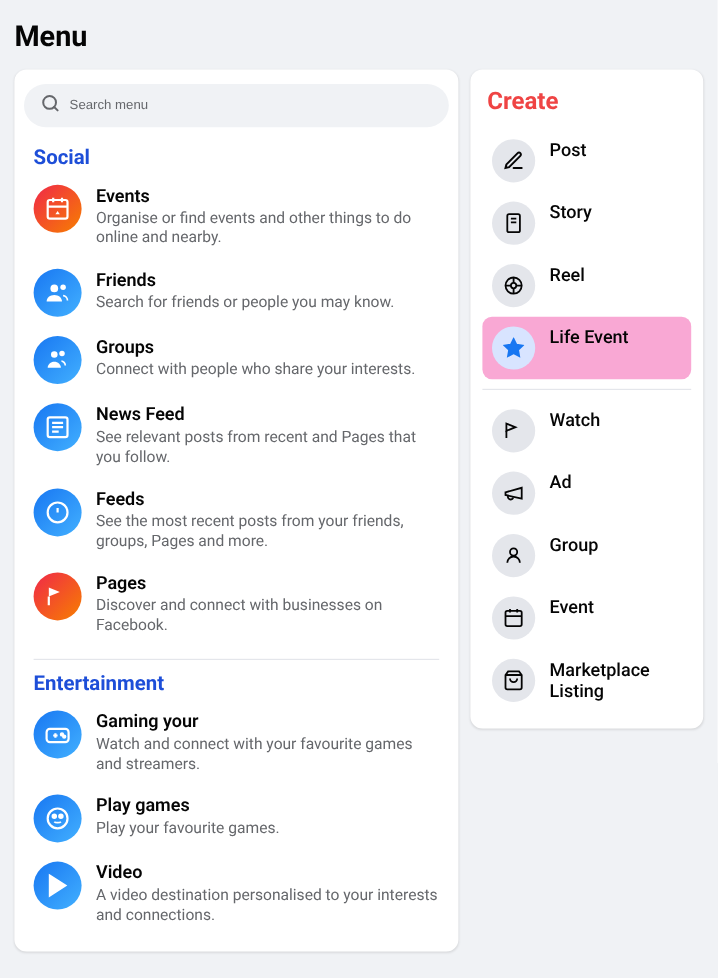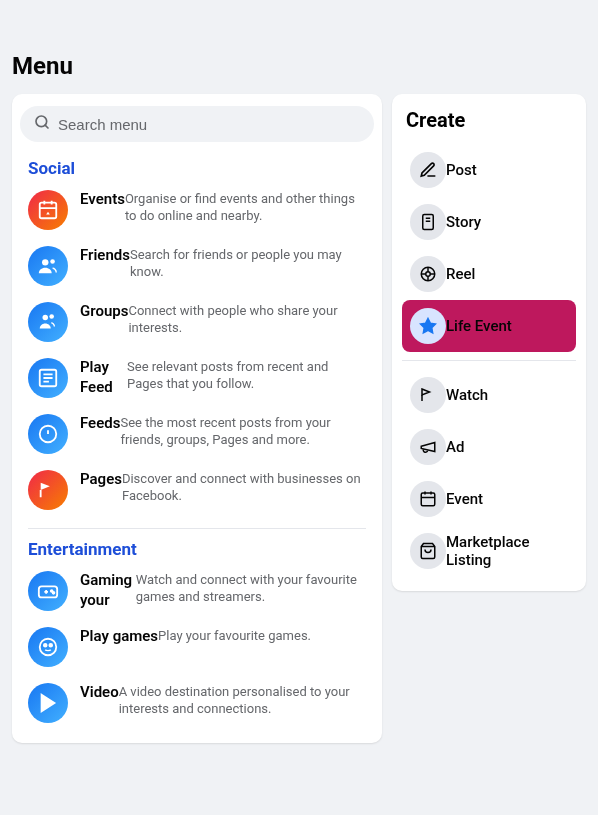--- a/index.html
+++ b/index.html
@@ -7,21 +7,20 @@
       font-family: -apple-system, BlinkMacSystemFont, 'Segoe UI', Roboto, Helvetica, Arial, sans-serif;
       background: #f0f2f5;
       width: 598px;
       min-height: 815px;
     }
     .page-wrapper {
       display: flex;
       flex-direction: column;
       padding: 16px 12px 0 12px;
       width: 598px;
-      margin-top: 36px;
     }
     .page-title {
       font-size: 24px;
       font-weight: 700;
       color: #050505;
       margin-bottom: 14px;
     }
     .content-area {
       display: flex;
       gap: 10px;
@@ -46,21 +45,21 @@
       gap: 8px;
     }
     .search-icon-svg {
       color: #65676b;
       flex-shrink: 0;
     }
     .search-input {
       border: none;
       background: transparent;
       outline: none;
-      font-size: 15px;
+      font-size: 11px;
       color: #737373;
       width: 100%;
     }
     .search-input::placeholder { color: #65676b; }
     .section-label {
       font-size: 17px;
       font-weight: 700;
       color: #1d4ed8;
       margin-bottom: 4px;
       padding: 0 8px;
@@ -77,21 +76,21 @@
       width: 40px;
       height: 40px;
       border-radius: 50%;
       flex-shrink: 0;
       display: flex;
       align-items: center;
       justify-content: center;
       font-size: 20px;
       overflow: hidden;
     }
-    .menu-item-text { display: flex; flex-direction: row; }
+    .menu-item-text { display: flex; flex-direction: column; }
     .menu-item-title {
       font-size: 15px;
       font-weight: 600;
       color: #050505;
       line-height: 1.3;
     }
     .menu-item-desc {
       font-size: 13px;
       color: #65676b;
       line-height: 1.3;
@@ -106,32 +105,33 @@
     .right-panel {
       background: #fff;
       border-radius: 10px;
       padding: 14px 10px;
       flex: 1;
       box-shadow: 0 1px 2px rgba(0,0,0,0.1);
     }
     .create-title {
       font-size: 20px;
       font-weight: 700;
-      color: #000000;
+      color: #ef4444;
       margin-bottom: 12px;
       padding: 0 4px;
     }
     .create-item {
       display: flex;
-      align-items: center;
+      align-items: flex-start;
       padding: 8px 8px;
       border-radius: 8px;
       cursor: pointer;
-    }
-    .create-item.active { background: #be185d; }
+      gap: 12px;
+    }
+    .create-item.active { background: #f9a8d4; }
     .create-icon {
       width: 36px;
       height: 36px;
       border-radius: 50%;
       background: #e4e6eb;
       display: flex;
       align-items: center;
       justify-content: center;
       font-size: 17px;
       flex-shrink: 0;
@@ -225,21 +225,21 @@
           <div class="menu-item">
             <div class="menu-item-icon icon-newsfeed" style="font-size: 18px; color: rgb(255, 255, 255);">
               <svg width="22" height="22" viewBox="0 0 24 24" fill="none" stroke="white" stroke-width="2">
                 <rect x="3" y="3" width="18" height="18" rx="2"></rect>
                 <line x1="7" y1="8" x2="17" y2="8"></line>
                 <line x1="7" y1="12" x2="17" y2="12"></line>
                 <line x1="7" y1="16" x2="13" y2="16"></line>
               </svg>
             </div>
             <div class="menu-item-text">
-              <div class="menu-item-title">Play Feed</div>
+              <div class="menu-item-title">News Feed</div>
               <div class="menu-item-desc">See relevant posts from recent and Pages that you follow.</div>
             </div>
           </div>
           <div class="menu-item">
             <div class="menu-item-icon icon-feeds" style="font-size: 18px; color: rgb(255, 255, 255);">
               <svg width="22" height="22" viewBox="0 0 24 24" fill="none" stroke="white" stroke-width="2">
                 <circle cx="12" cy="12" r="9"></circle>
                 <line x1="12" y1="8" x2="12" y2="12"></line>
                 <line x1="12" y1="16" x2="12.01" y2="16"></line>
               </svg>
@@ -364,20 +364,29 @@
               <svg width="18" height="18" viewBox="0 0 24 24" fill="none" stroke="#050505" stroke-width="2">
                 <path d="M3 11l18-5v12L3 14v-3z"></path>
                 <path d="M11.6 16.8a3 3 0 11-5.8-1.6"></path>
               </svg>
             </div>
             <div class="create-label">Ad</div>
           </div>
           <div class="create-item">
             <div class="create-icon">
               <svg width="18" height="18" viewBox="0 0 24 24" fill="none" stroke="#050505" stroke-width="2">
+                <circle cx="12" cy="8" r="4"></circle>
+                <path d="M5 20c0-3.9 3.1-7 7-7s7 3.1 7 7"></path>
+              </svg>
+            </div>
+            <div class="create-label">Group</div>
+          </div>
+          <div class="create-item">
+            <div class="create-icon">
+              <svg width="18" height="18" viewBox="0 0 24 24" fill="none" stroke="#050505" stroke-width="2">
                 <rect x="3" y="4" width="18" height="17" rx="2"></rect>
                 <line x1="16" y1="2" x2="16" y2="6"></line>
                 <line x1="8" y1="2" x2="8" y2="6"></line>
                 <line x1="3" y1="10" x2="21" y2="10"></line>
               </svg>
             </div>
             <div class="create-label">Event</div>
           </div>
           <div class="create-item">
             <div class="create-icon">

